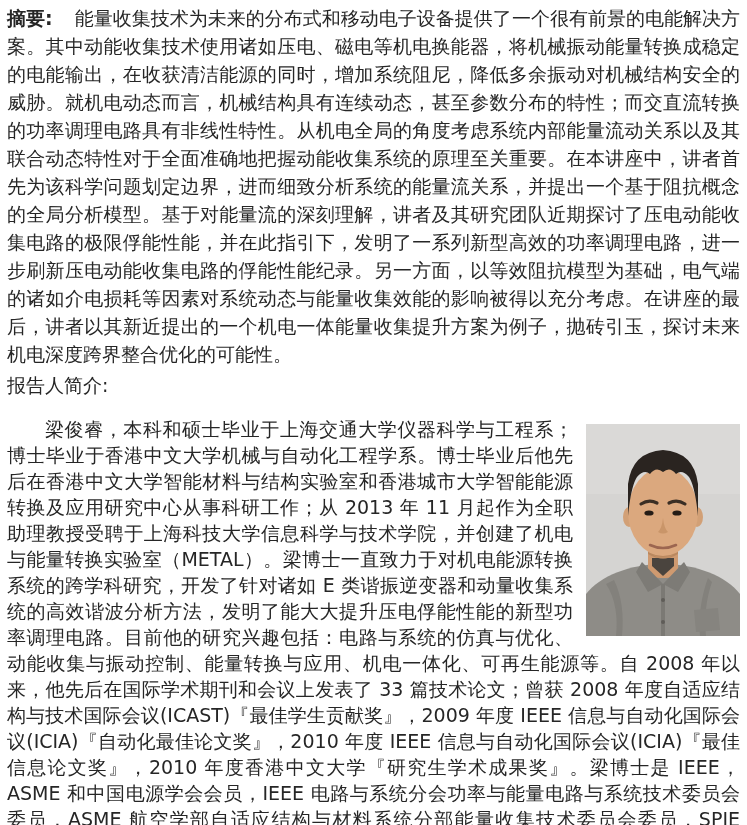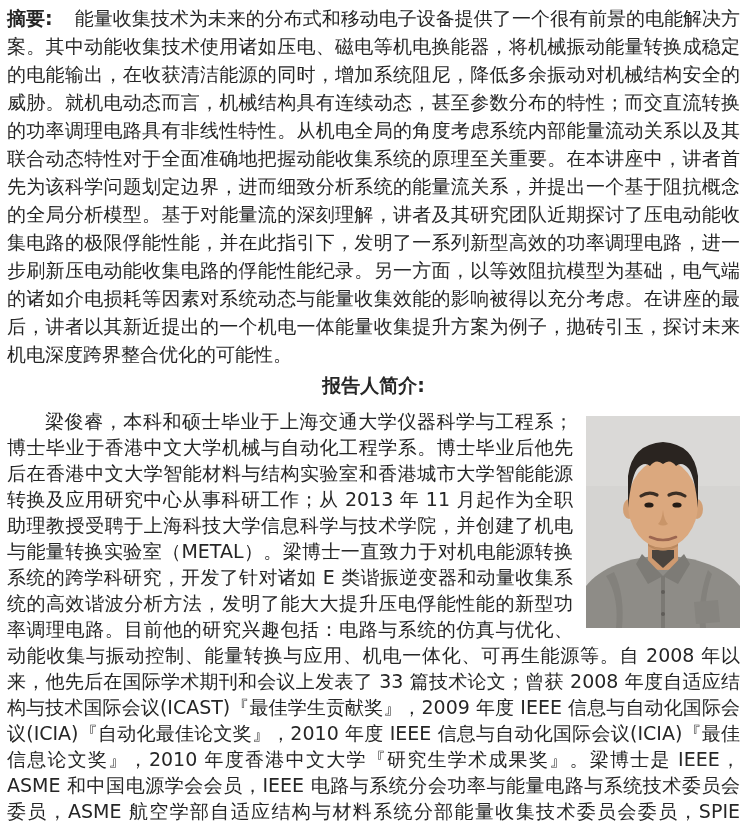--- a/index.html
+++ b/index.html
@@ -21,25 +21,25 @@
     line-height: 28px;
     text-align: justify;
   }
   .abstract-label {
     font-weight: bold;
     margin-right: 22px;
     margin-top: 40px;
   }
 
   p.bio-heading {
-    margin: 2px 0 8px 0;
+    margin: 2px 0 16px 0;
     font-size: 19px;
-    font-weight: bold;
+    font-weight: normal;
     line-height: 30px;
-    text-align: center;
+    text-align: left;
   }
 
   p.bio {
     margin: 0;
     font-size: 19px;
     line-height: 26px;
     text-align: justify;
     text-indent: 2em;
   }
   .speaker-name { font-weight: normal; }

